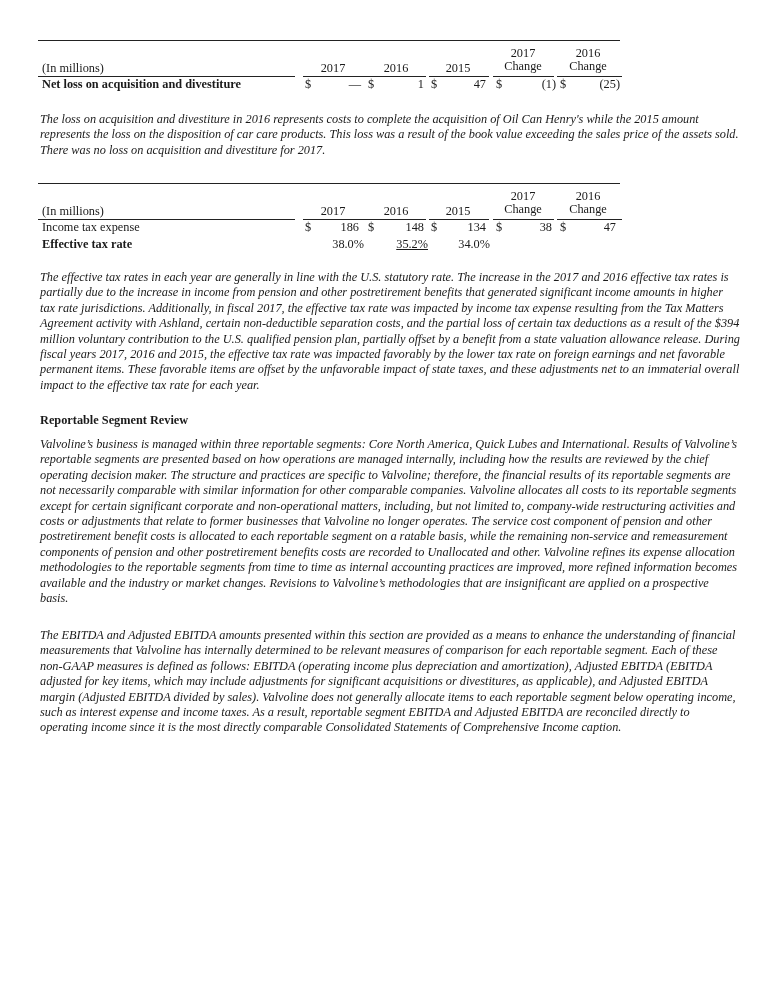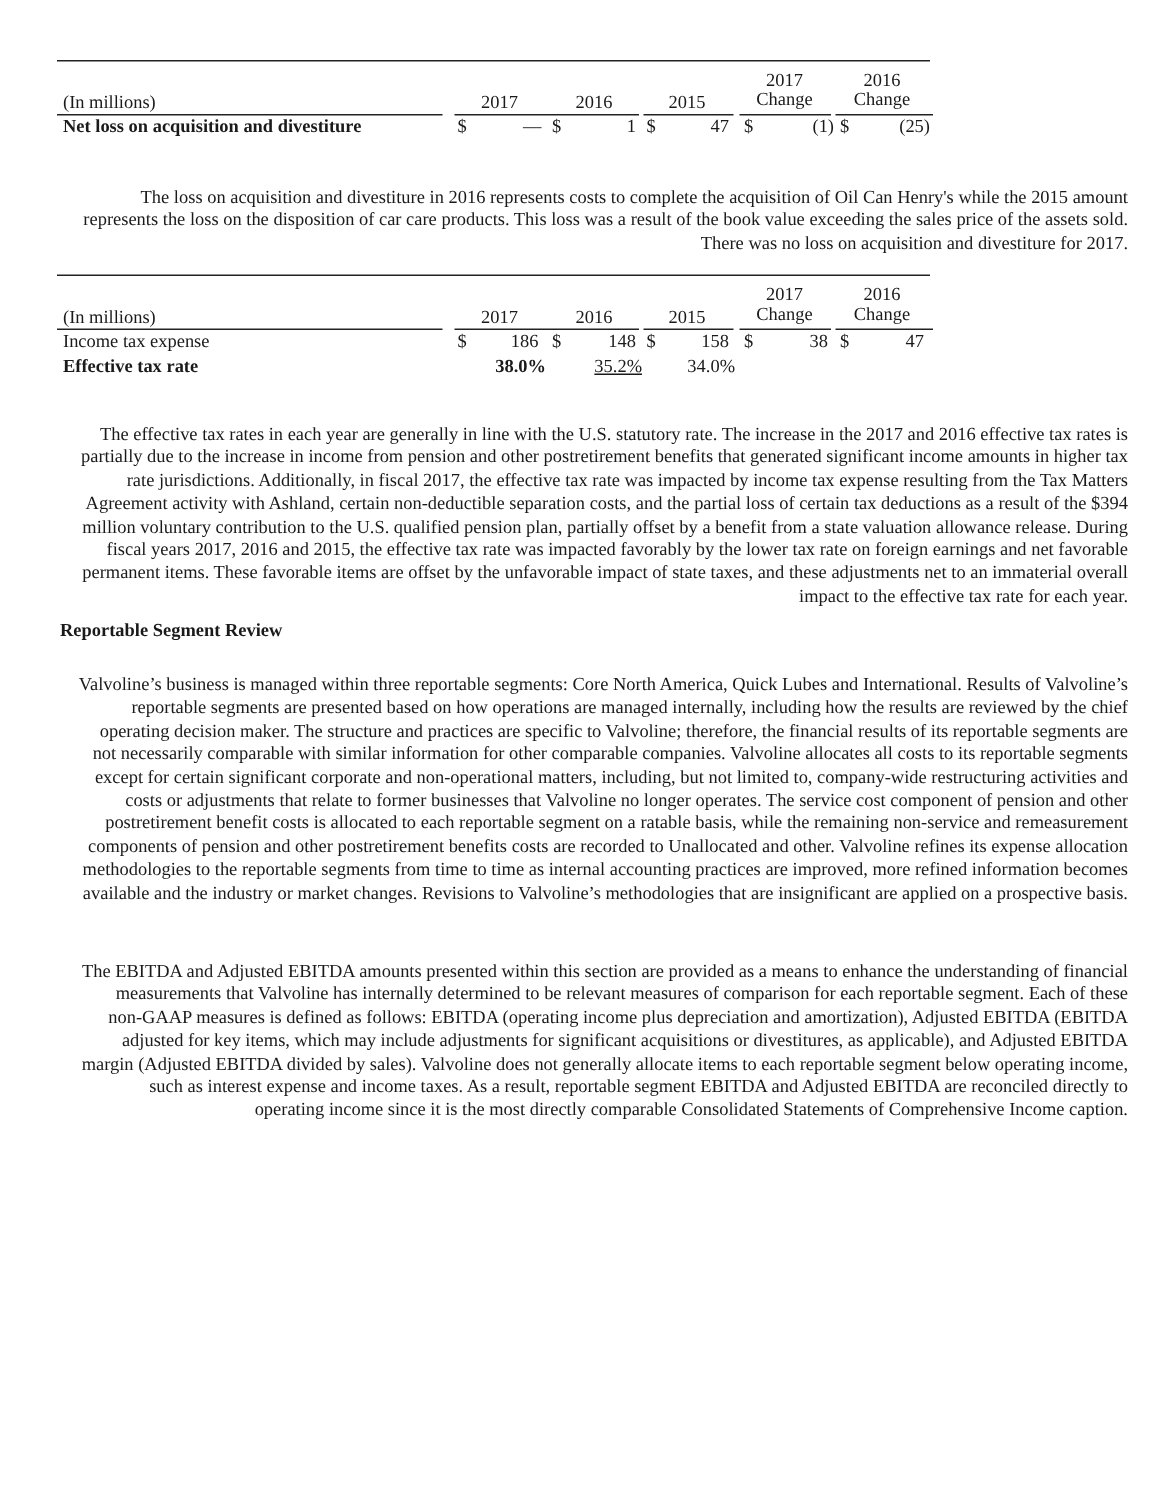--- a/index.html
+++ b/index.html
@@ -61,22 +61,23 @@
     }
     .dollar { position: absolute; }
     .amount { position: absolute; text-align: right; }
     .pct { position: absolute; text-align: right; }
 
     
     .para {
       position: absolute;
       left: 40px;
       width: 700px;
-      margin: 12px;
-      text-align: right;
+      margin: 0;
+      text-align: left;
+      font-style: italic;
     }
     .heading {
       position: absolute;
       left: 40px;
       font-weight: bold;
       margin: 0;
     }
     .page-number {
       position: absolute;
       left: 0;
@@ -154,30 +155,30 @@
       <div class="hdr-line" style="left:519px; width:65px; top:32px;"></div>
     </div>
 
     <div class="row" style="top:36px;">
       <span class="cell label-cell" style="top:1px;">Income tax expense</span>
       <span class="dollar" style="left:267px; top:1px;">$</span>
       <span class="amount" style="left:285px; width:36px; top:1px;">186</span>
       <span class="dollar" style="left:330px; top:1px;">$</span>
       <span class="amount" style="left:350px; width:36px; top:1px;">148</span>
       <span class="dollar" style="left:393px; top:1px;">$</span>
-      <span class="amount" style="left:412px; width:36px; top:1px;">158</span>
+      <span class="amount" style="left:412px; width:36px; top:1px;">134</span>
       <span class="dollar" style="left:458px; top:1px;">$</span>
       <span class="amount" style="left:478px; width:36px; top:1px;">38</span>
       <span class="dollar" style="left:522px; top:1px;">$</span>
       <span class="amount" style="left:536px; width:42px; top:1px;">47</span>
     </div>
 
     <div class="row" style="top:53px;">
       <span class="cell label-cell bold" style="top:1px;">Effective tax rate</span>
-      <span class="pct" style="left:276px; width:50px; top:1px;font-weight:bold;">38.0%</span>
+      <span class="pct" style="left:276px; width:50px; top:1px;">38.0%</span>
       <span class="pct" style="left:340px; width:50px; top:1px;text-decoration:underline;">35.2%</span>
       <span class="pct" style="left:402px; width:50px; top:1px;">34.0%</span>
     </div>
   </div>
 
   <p class="para" style="top:270px;">The effective tax rates in each year are generally in line with the U.S. statutory rate. The increase in the 2017 and 2016 effective tax rates is partially due to the increase in income from pension and other postretirement benefits that generated significant income amounts in higher tax rate jurisdictions. Additionally, in fiscal 2017, the effective tax rate was impacted by income tax expense resulting from the Tax Matters Agreement activity with Ashland, certain non-deductible separation costs, and the partial loss of certain tax deductions as a result of the $394 million voluntary contribution to the U.S. qualified pension plan, partially offset by a benefit from a state valuation allowance release. During fiscal years 2017, 2016 and 2015, the effective tax rate was impacted favorably by the lower tax rate on foreign earnings and net favorable permanent items. These favorable items are offset by the unfavorable impact of state taxes, and these adjustments net to an immaterial overall impact to the effective tax rate for each year.</p>
 
   <p class="heading" style="top:413px;">Reportable Segment Review</p>
 
   <p class="para" style="top:437px;">Valvoline’s business is managed within three reportable segments: Core North America, Quick Lubes and International. Results of Valvoline’s reportable segments are presented based on how operations are managed internally, including how the results are reviewed by the chief operating decision maker. The structure and practices are specific to Valvoline; therefore, the financial results of its reportable segments are not necessarily comparable with similar information for other comparable companies. Valvoline allocates all costs to its reportable segments except for certain significant corporate and non-operational matters, including, but not limited to, company-wide restructuring activities and costs or adjustments that relate to former businesses that Valvoline no longer operates. The service cost component of pension and other postretirement benefit costs is allocated to each reportable segment on a ratable basis, while the remaining non-service and remeasurement components of pension and other postretirement benefits costs are recorded to Unallocated and other. Valvoline refines its expense allocation methodologies to the reportable segments from time to time as internal accounting practices are improved, more refined information becomes available and the industry or market changes. Revisions to Valvoline’s methodologies that are insignificant are applied on a prospective basis.</p>

